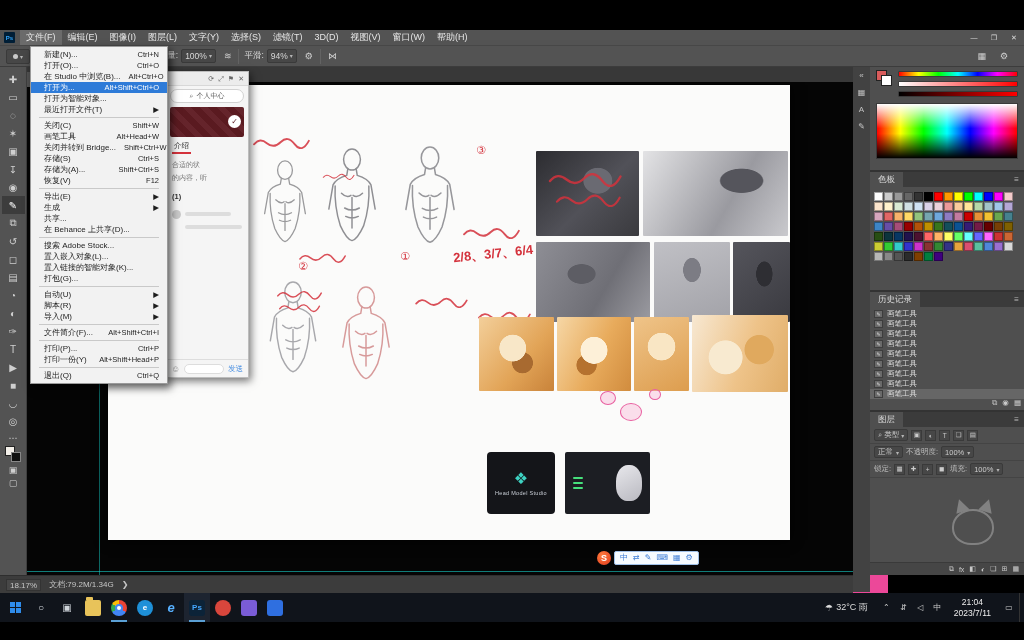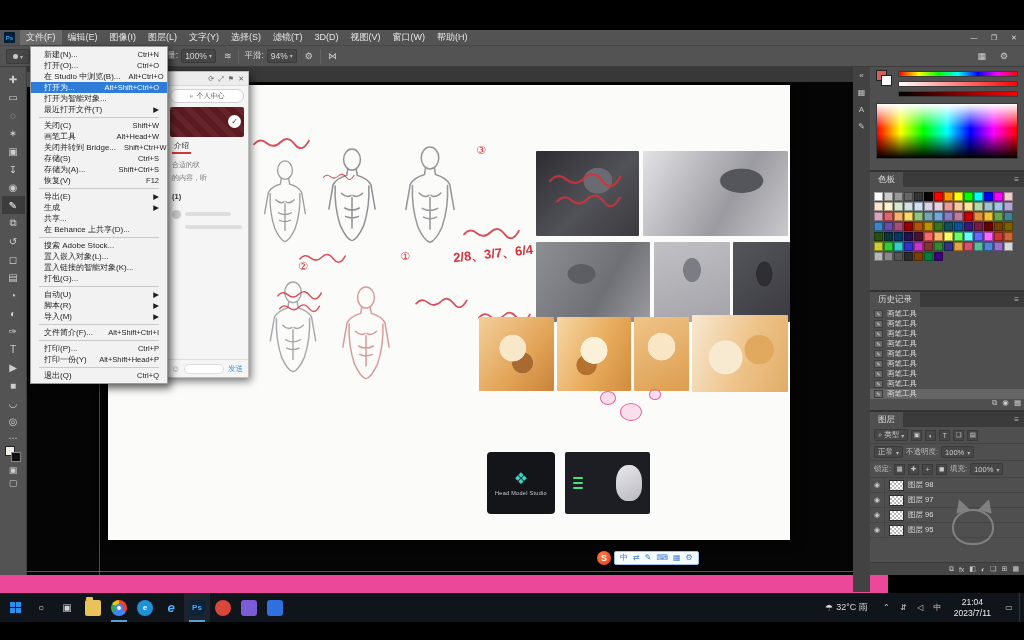--- a/index.html
+++ b/index.html
@@ -553,20 +553,25 @@
       <span>中</span>
           <span>⇄</span>
           <span>✎</span>
           <span>⌨</span>
           <span>▦</span>
           <span>⚙</span>
         </span>
     </div>
   </div>
 
+  <div class="statusbar">
+    <span class="zoombox">18.17%</span>
+    <span>文档:79.2M/1.34G</span>
+    <span>❯</span>
+  </div>
 
   <div class="dockstrip">
 
   <span class="dock-ic">«</span>
       <span class="dock-ic">▦</span>
       <span class="dock-ic">A</span>
       <span class="dock-ic">✎</span>
     </div>
 
   <div class="panels">
@@ -701,46 +706,20 @@
             <span class="lf-k">✚</span>
             <span class="lf-k">+</span>
             <span class="lf-k">◼</span>
           </span>
         <span class="lab">填充:</span>
         <span class="sel">
           <span>100%</span>
           <span class="dd">▾</span>
         </span>
       </div>
-      <div class="lrows">
-
-          <div class="lrow">
-            <span class="leye">◉</span>
-            <span class="lthumb checker"></span>
-            <span class="lname">图层 98</span>
-          </div>
-
-          <div class="lrow">
-            <span class="leye">◉</span>
-            <span class="lthumb checker"></span>
-            <span class="lname">图层 97</span>
-          </div>
-
-          <div class="lrow">
-            <span class="leye">◉</span>
-            <span class="lthumb checker"></span>
-            <span class="lname">图层 96</span>
-          </div>
-
-          <div class="lrow">
-            <span class="leye">◉</span>
-            <span class="lthumb checker"></span>
-            <span class="lname">图层 95</span>
-          </div>
-        </div>
       <div class="lfoot">
 
       <span class="pficon">⧉</span>
           <span class="pficon">fx</span>
           <span class="pficon">◧</span>
           <span class="pficon">◐</span>
           <span class="pficon">❏</span>
           <span class="pficon">⊞</span>
           <span class="pficon">▦</span>
         </div>

